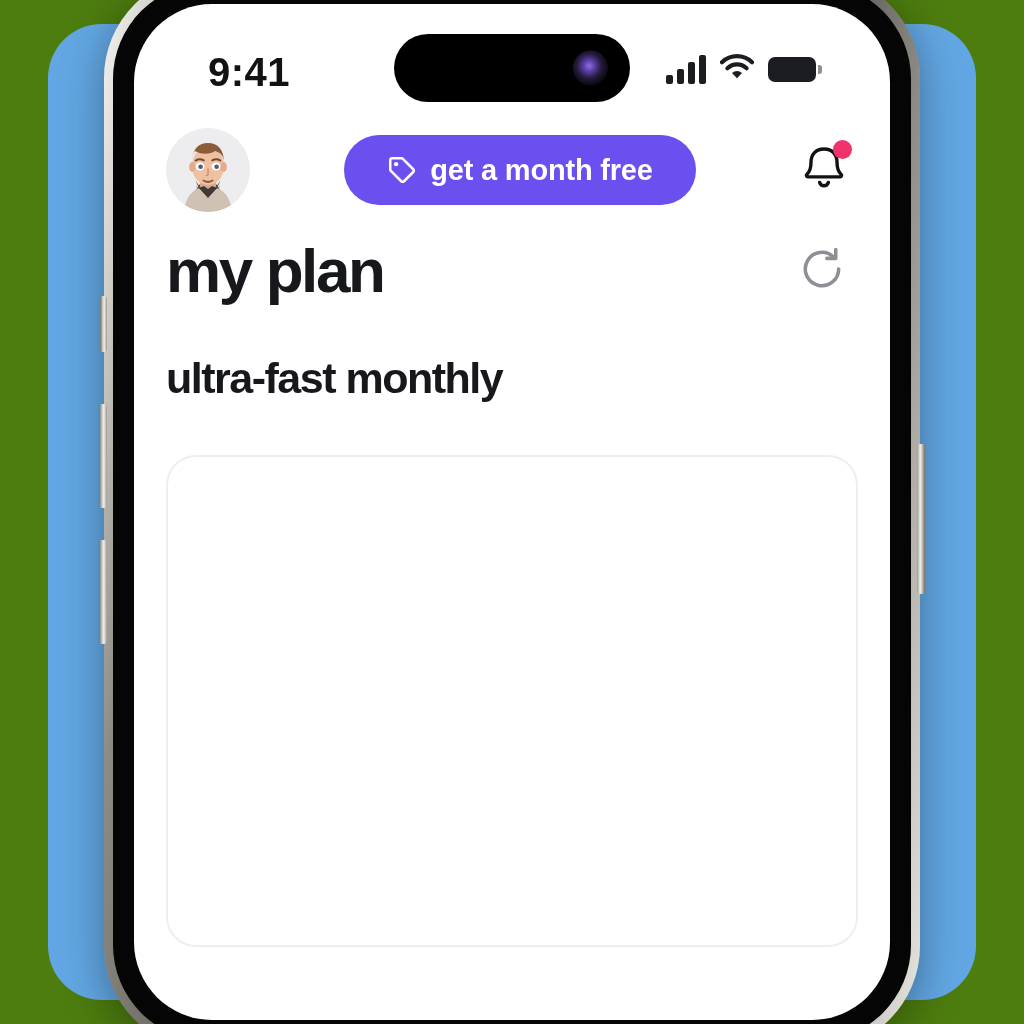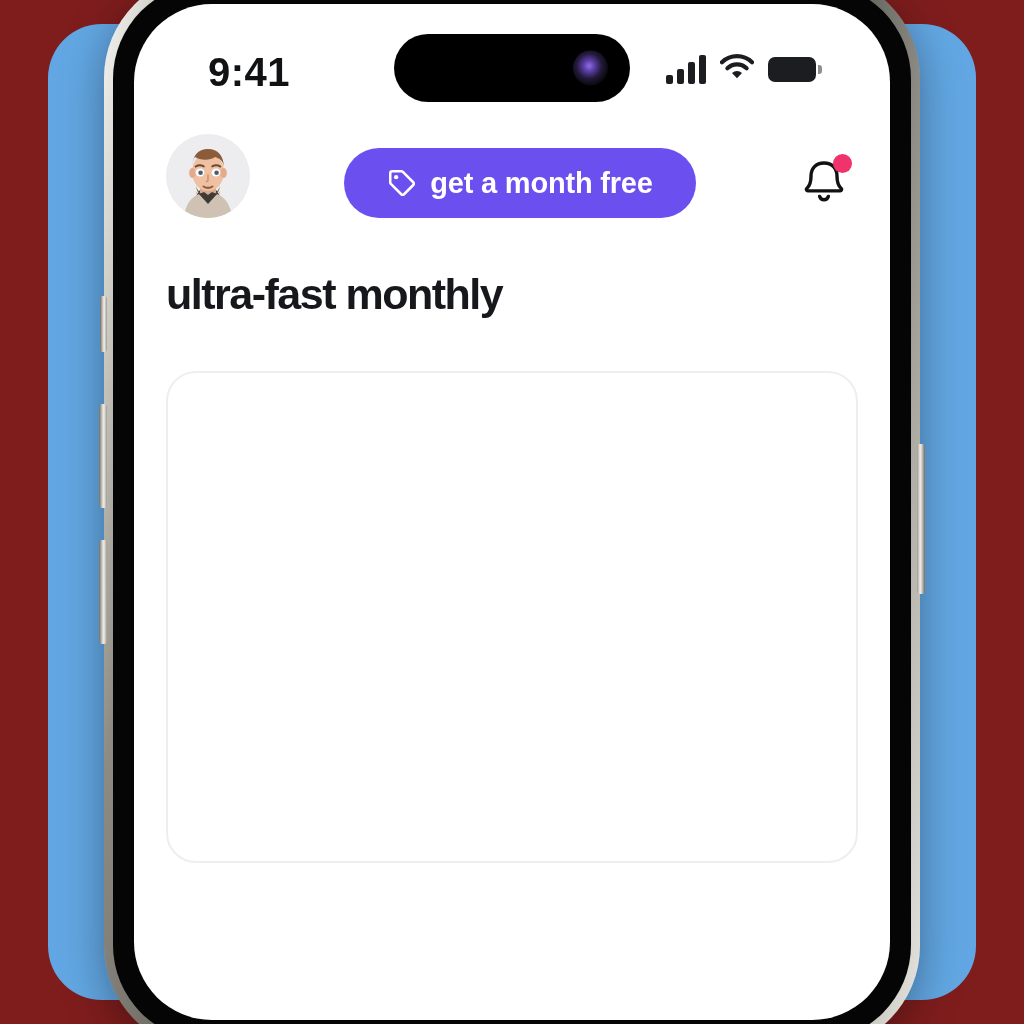--- a/index.html
+++ b/index.html
@@ -9,21 +9,21 @@
     height: 1024px;
     overflow: hidden;
     background: #000;
     font-family: "Liberation Sans", sans-serif;
   }
 
   #stage {
     position: relative;
     width: 1024px;
     height: 1024px;
-    background: #7f1d1d;
+    background: #4d7c0f;
   }
 
   
   .backdrop {
     position: absolute;
     left: 48px;
     top: 24px;
     width: 928px;
     height: 976px;
     background: #62A7E3;
@@ -175,21 +175,21 @@
     position: absolute;
     left: 0;
     top: 118px;
     right: 0;
     bottom: 0;
     padding: 0 32px;
   }
 
   .top-row {
     display: flex;
-    align-items: flex-end;
+    align-items: center;
     height: 96px;
     gap: 7px;
   }
 
   .avatar {
     width: 84px;
     height: 84px;
     border-radius: 50%;
     background: #ededef;
     flex: 0 0 auto;
@@ -381,20 +381,31 @@
             <span>
               <svg width="58" height="58" viewBox="0 0 58 58" fill="none">
                 <path d="M29 10c-8 0-13 5.4-13 13.2 0 8.6-2.6 10.6-4.2 12.2-.9.9-.3 2.5 1 2.5h32.4c1.3 0 1.9-1.6 1-2.5-1.6-1.6-4.2-3.6-4.2-12.2C42 15.4 37 10 29 10z" stroke="#121214" stroke-width="3.4" stroke-linejoin="round"></path>
                 <path d="M24.6 43.4c.8 2.2 2.4 3.4 4.4 3.4s3.6-1.2 4.4-3.4" stroke="#121214" stroke-width="3.4" stroke-linecap="round" fill="none"></path>
               </svg>
             </span>
             <span class="bell-dot"></span>
           </div>
         </div>
 
+        <div class="title-row">
+          <div class="page-title">my plan</div>
+          <div class="refresh-btn">
+            <span>
+              <svg width="50" height="50" viewBox="0 0 24 24" fill="none">
+                <path d="M20 12a8 8 0 11-2.6-5.9" stroke="#8d8f94" stroke-width="1.7" stroke-linecap="round"></path>
+                <path d="M18.6 2.6v4.3h-4.3" stroke="#8d8f94" stroke-width="1.7" stroke-linecap="round" stroke-linejoin="round"></path>
+              </svg>
+            </span>
+          </div>
+        </div>
 
         <div class="plan-row">
           <div class="plan-name">ultra-fast monthly</div>
         </div>
 
         <div class="plan-card"></div>
 
       </div>
     </div>
   </div>

